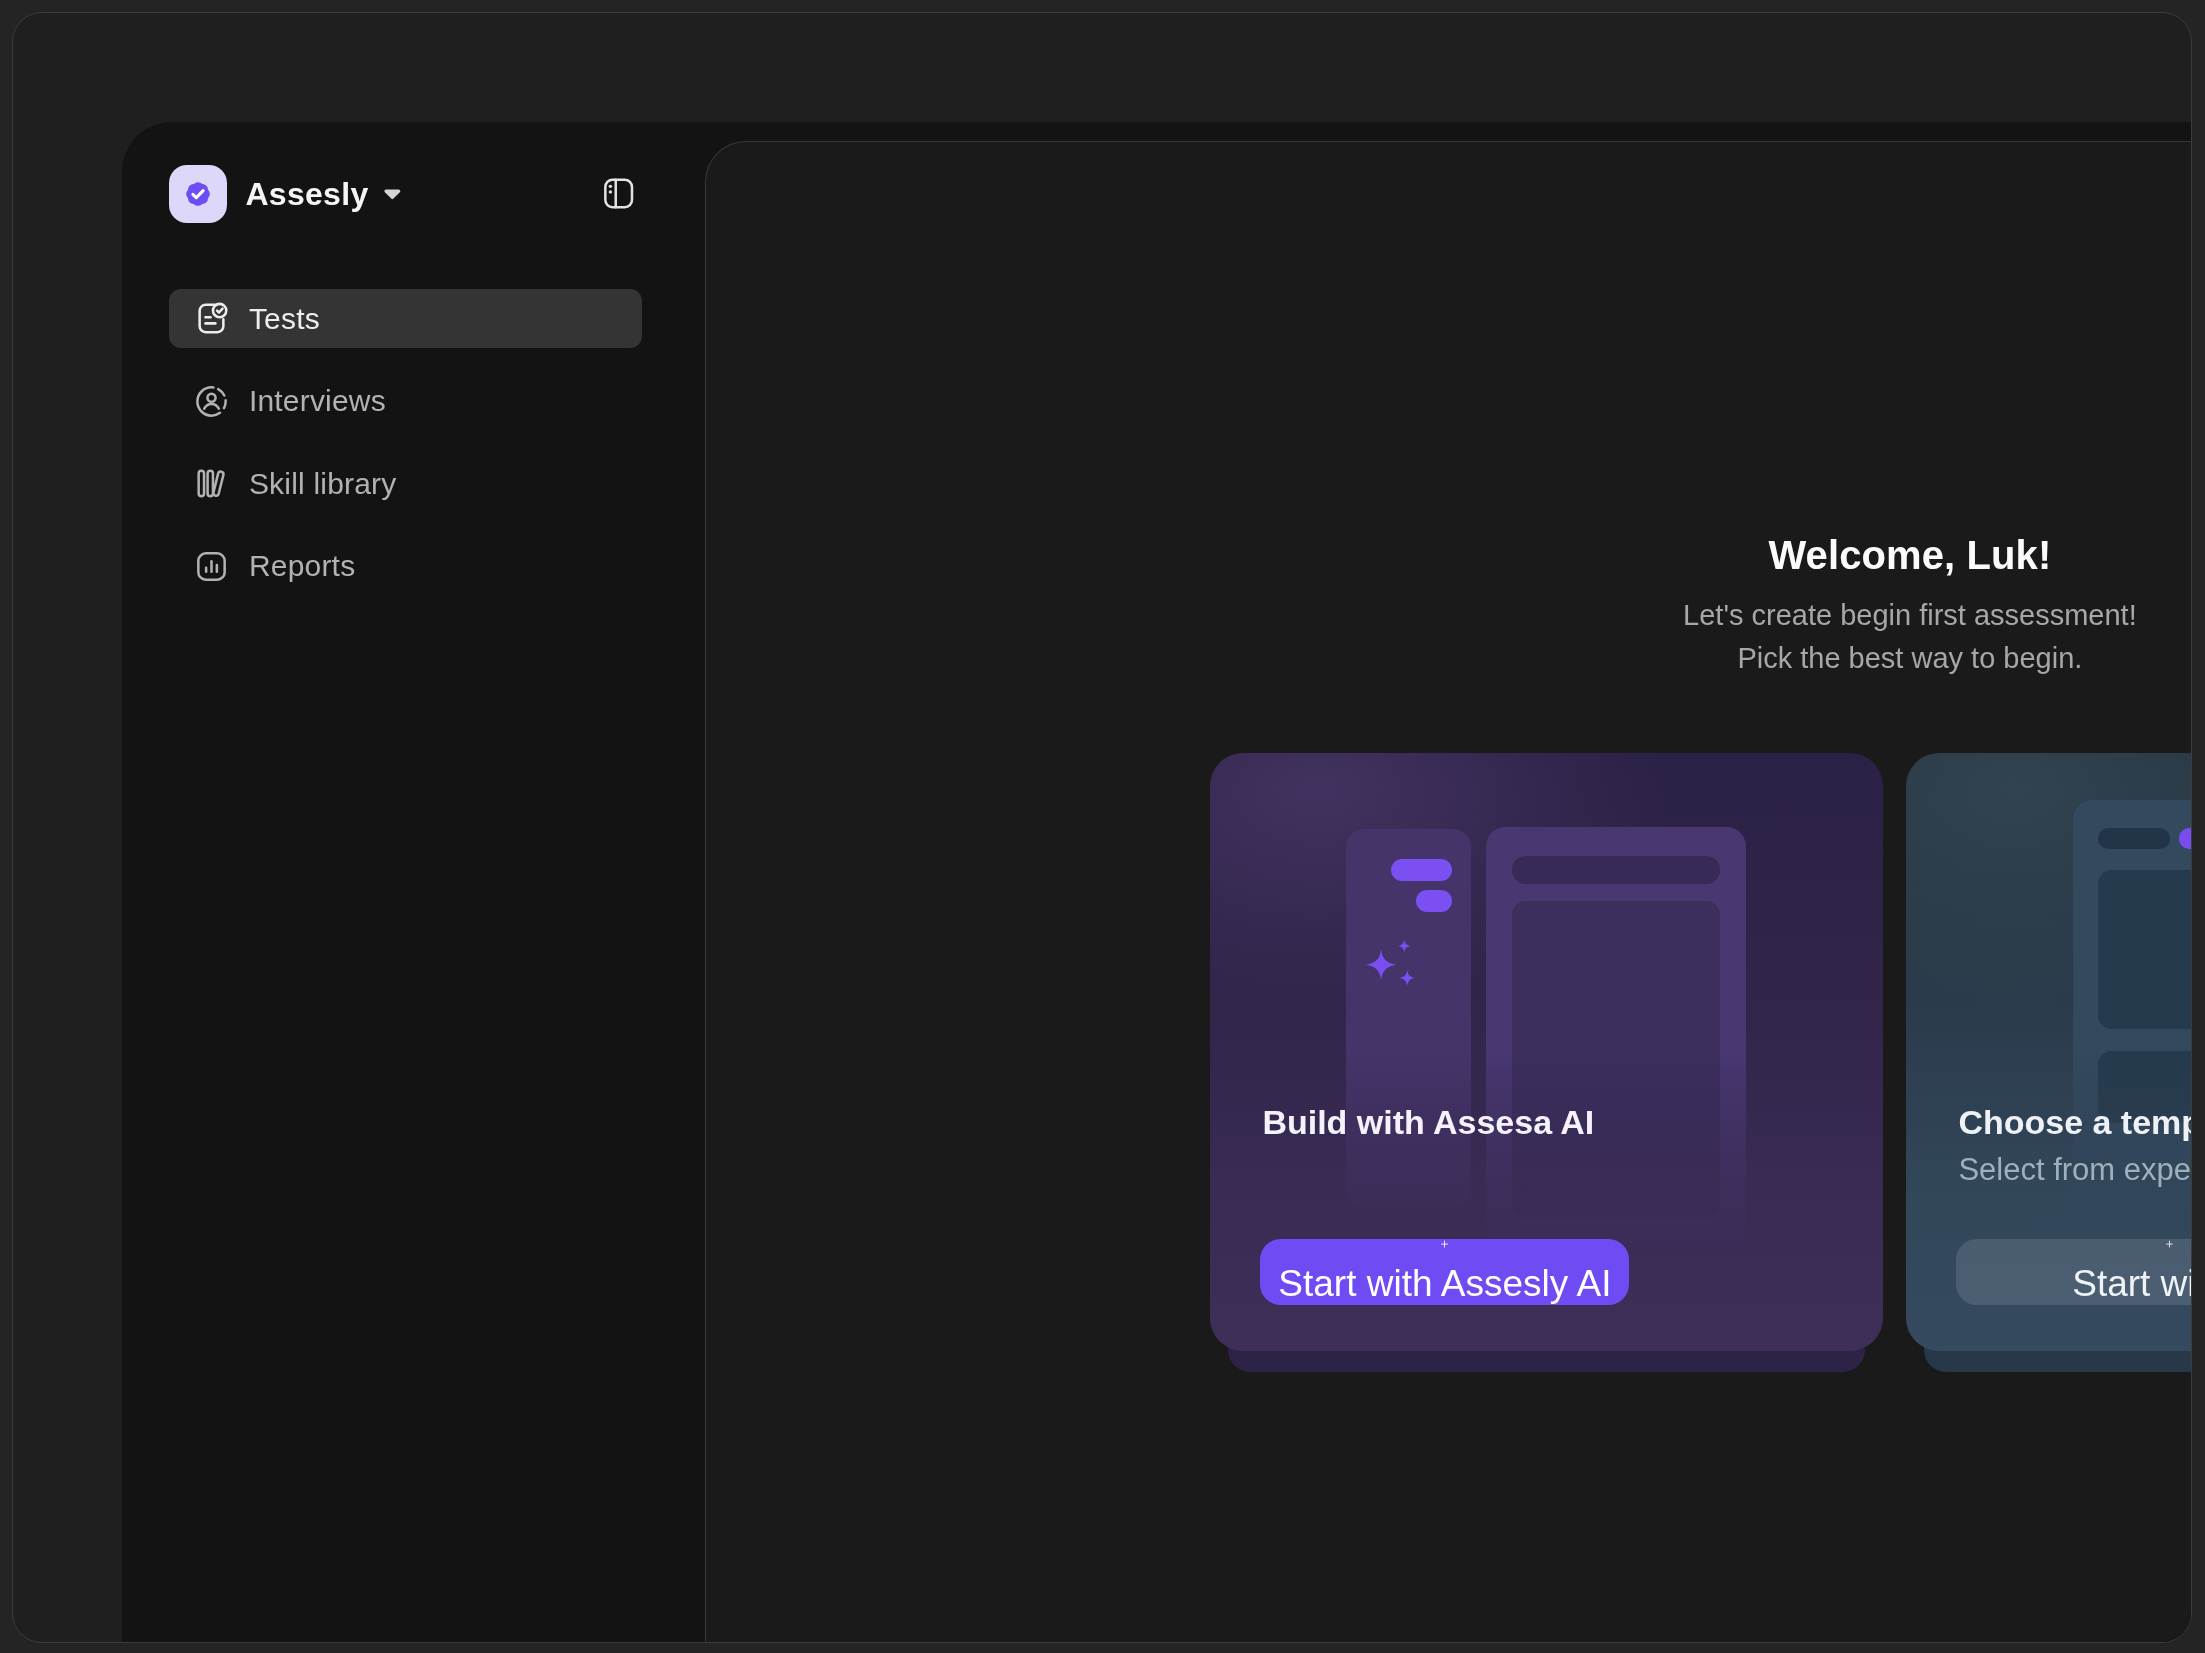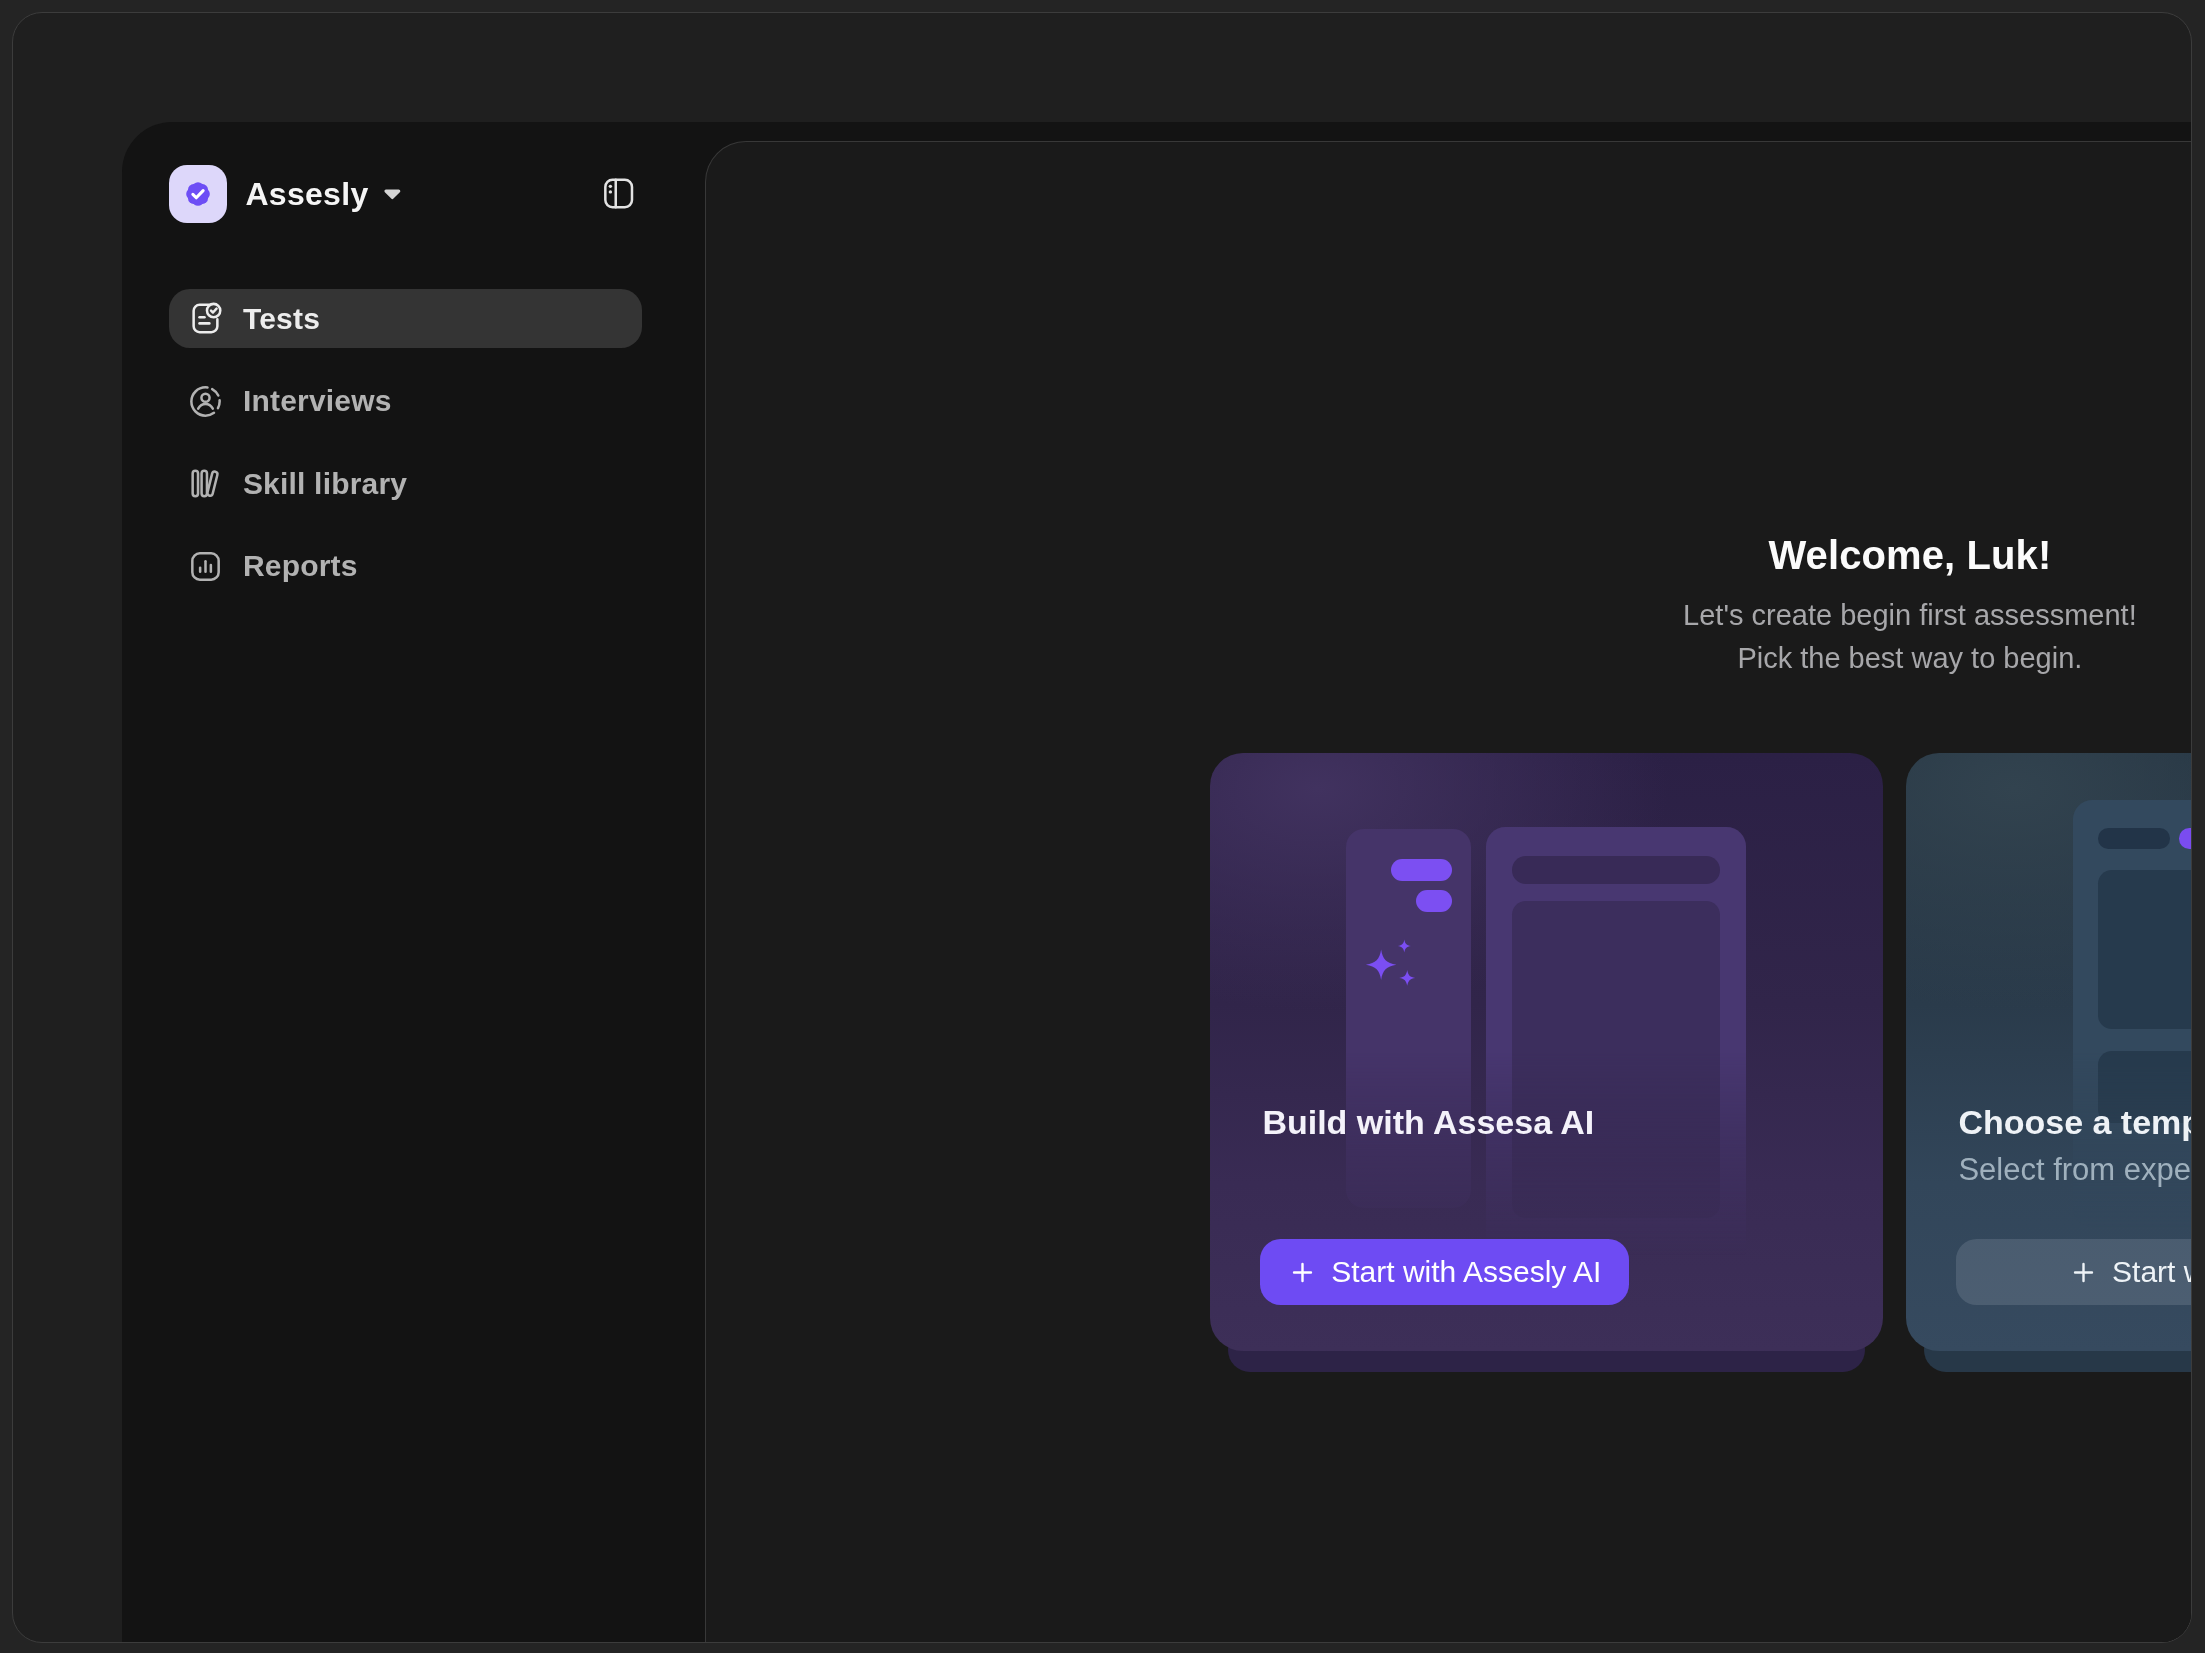--- a/index.html
+++ b/index.html
@@ -15,22 +15,22 @@
     border-top:1.4px solid #383838;border-left:1.4px solid #383838;border-top-left-radius:41px;box-sizing:border-box;}
 
   
   .sb-header{position:absolute;left:156px;top:152px;height:58px;display:flex;align-items:center;}
   .logo-box{width:58px;height:58px;border-radius:18px;background:#ddd7fa;display:flex;align-items:center;justify-content:center;}
   .brand{margin-left:18px;font-size:32px;font-weight:700;color:#f5f5f5;letter-spacing:0.3px;text-align:center;}
   .caret{margin-left:13.8px;display:flex;align-items:center;}
   .panel-toggle{position:absolute;left:586px;top:161px;width:39px;height:39px;color:#e2e2e2;cursor:pointer;}
 
   .nav{position:absolute;left:156px;top:276px;width:473px;}
-  .nav-item{display:flex;align-items:center;height:59px;margin-bottom:23.4px;border-radius:21px;
-    padding-left:16px;box-sizing:border-box;color:#b2b2b2;cursor:pointer;font-weight:bold;}
+  .nav-item{display:flex;align-items:center;height:59px;margin-bottom:23.4px;border-radius:12px;
+    padding-left:22px;box-sizing:border-box;color:#b2b2b2;cursor:pointer;}
   .nav-item.active{background:#343434;color:#ededed;}
   .nav-item .nicon{width:41px;height:41px;flex:0 0 41px;display:flex;align-items:center;justify-content:center;}
   .nav-item .nlabel{margin-left:16.5px;font-size:30px;letter-spacing:0.2px;}
   .nav-item.active .nlabel{color:#ededed;}
   .icon-svg{width:39px;height:39px;fill:none;stroke:currentColor;stroke-width:1.55;stroke-linecap:round;stroke-linejoin:round;}
 
   
   .welcome{position:absolute;left:1552px;top:518px;width:689px;text-align:center;}
   .welcome h1{margin:0;font-size:40px;line-height:48px;font-weight:700;color:#fbfbfb;letter-spacing:0.1px;}
   .welcome p{margin:15px 0 0 0;font-size:29px;line-height:43px;color:#a7a7aa;font-weight:400;}
@@ -67,21 +67,21 @@
   .bp2-pill-dark{position:absolute;left:25px;top:27.6px;width:72px;height:20.7px;border-radius:10.3px;background:#223448;}
   .bp2-pill-purple{position:absolute;left:106px;top:27.6px;width:103px;height:20.7px;border-radius:10.3px;background:#7a4cf0;}
   .bp2-screen1{position:absolute;left:25px;right:25px;top:70px;height:159px;border-radius:13.8px;background:#263a4d;}
   .bp2-screen2{position:absolute;left:25px;right:25px;top:251px;height:72px;border-radius:13.8px;background:#263a4d;}
 
   .card-title{position:absolute;left:52px;top:349px;font-size:34px;line-height:41px;font-weight:600;color:#f4f2fa;}
   .card.slate .card-title{color:#eef2f6;}
   .card-sub{position:absolute;left:52px;top:397px;font-size:31px;line-height:40px;font-weight:400;color:#a89dc6;}
   .card.slate .card-sub{color:#9fb0bd;}
   .card-btn{position:absolute;left:50px;top:486px;height:66px;border-radius:20.7px;display:flex;align-items:center;
-    justify-content:center;gap:13.8px;font-size:30px;font-weight:500;color:#ffffff;cursor:pointer;}
+    justify-content:center;gap:13.8px;font-size:37px;font-weight:500;color:#ffffff;cursor:pointer;flex-direction:column;}
   .card.purple .card-btn{width:369px;background:#6e4bf3;}
   .card.slate .card-btn{width:427px;background:rgba(230,240,250,0.13);color:#eef3f7;}
 </style>
 </head>
 <body>
 
 <div id="stage">
   <div class="window">
     <div class="app-surface"></div>
     <div class="main-panel"></div>

